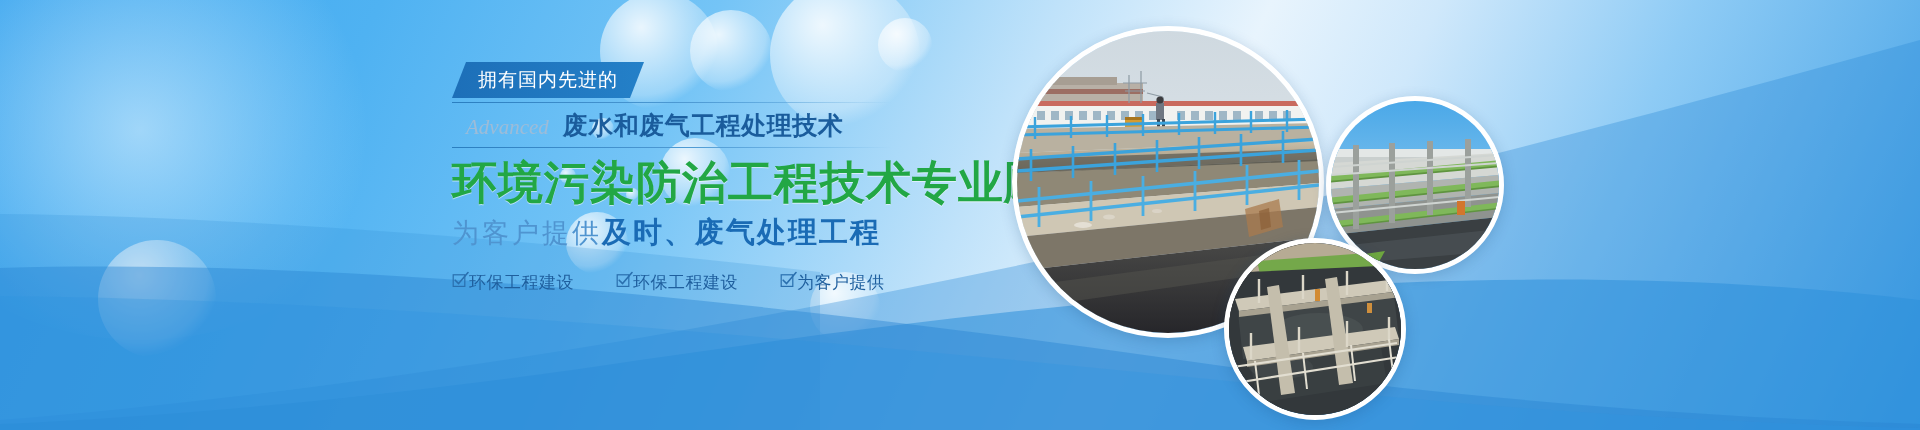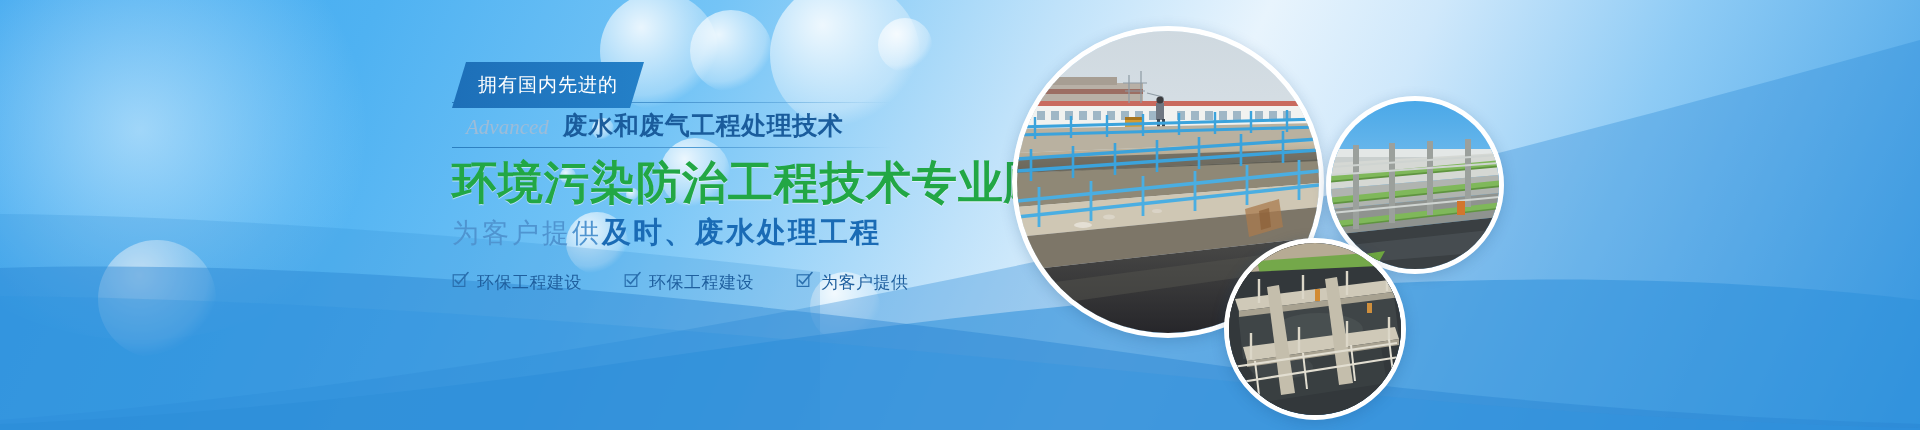--- a/index.html
+++ b/index.html
@@ -49,21 +49,21 @@
     width: 600px;
   }
 
   .row-tech {
     position: relative;
     height: 38px;
   }
   .tag-ribbon {
     position: absolute;
     left: 0; top: 0;
-    height: 46px;
+    height: 36px;
     padding: 0 26px 0 26px;
     display: flex; align-items: center;
     color: #ffffff;
     font-size: 19px;
     letter-spacing: 1px;
     background: linear-gradient(90deg, #1d6fb8 0%, #2480c8 100%);
     -webkit-clip-path: polygon(14px 0, 100% 0, calc(100% - 14px) 100%, 0 100%);
     clip-path: polygon(14px 0, 100% 0, calc(100% - 14px) 100%, 0 100%);
     white-space: nowrap;
   }
@@ -139,21 +139,21 @@
   .features {
     margin-top: 22px;
     display: flex;
     align-items: center;
     gap: 42px;
     white-space: nowrap;
   }
   .feature {
     display: flex;
     align-items: center;
-    gap: 8px;
+    gap: 0;
     font-size: 17px;
     color: #1f5f9e;
     letter-spacing: .5px;
   }
   .check-icon { display: block; }
 
   
   .photo {
     position: absolute;
     border-radius: 50%;
@@ -209,21 +209,21 @@
     <div class="row-advanced">
       <span class="word-advanced">Advanced</span>
       <span class="zh-sub">废水和废气工程处理技术</span>
     </div>
 
     <div class="rule second"></div>
 
     <div class="headline">环境污染防治工程技术专业顾问</div>
 
     <div class="subline">
-      <span class="light">为客户提供</span><span class="strong">及时、废水处理工程</span>
+      <span class="light">为客户提供</span><span class="strong">及时、废气处理工程</span>
     </div>
 
     <div class="features">
 
       <div class="feature">
         <span class="check-icon">
           <svg width="17" height="17" viewBox="0 0 17 17" xmlns="http://www.w3.org/2000/svg">
             <rect x="1.2" y="3.8" width="11.6" height="11.6" fill="none" stroke="#2a6fae" stroke-width="1.2"></rect>
             <path d="M3.2 9.2 L6.6 12.6 L16 1.6" fill="none" stroke="#2a6fae" stroke-width="1.6" stroke-linecap="round" stroke-linejoin="round"></path>
           </svg>

